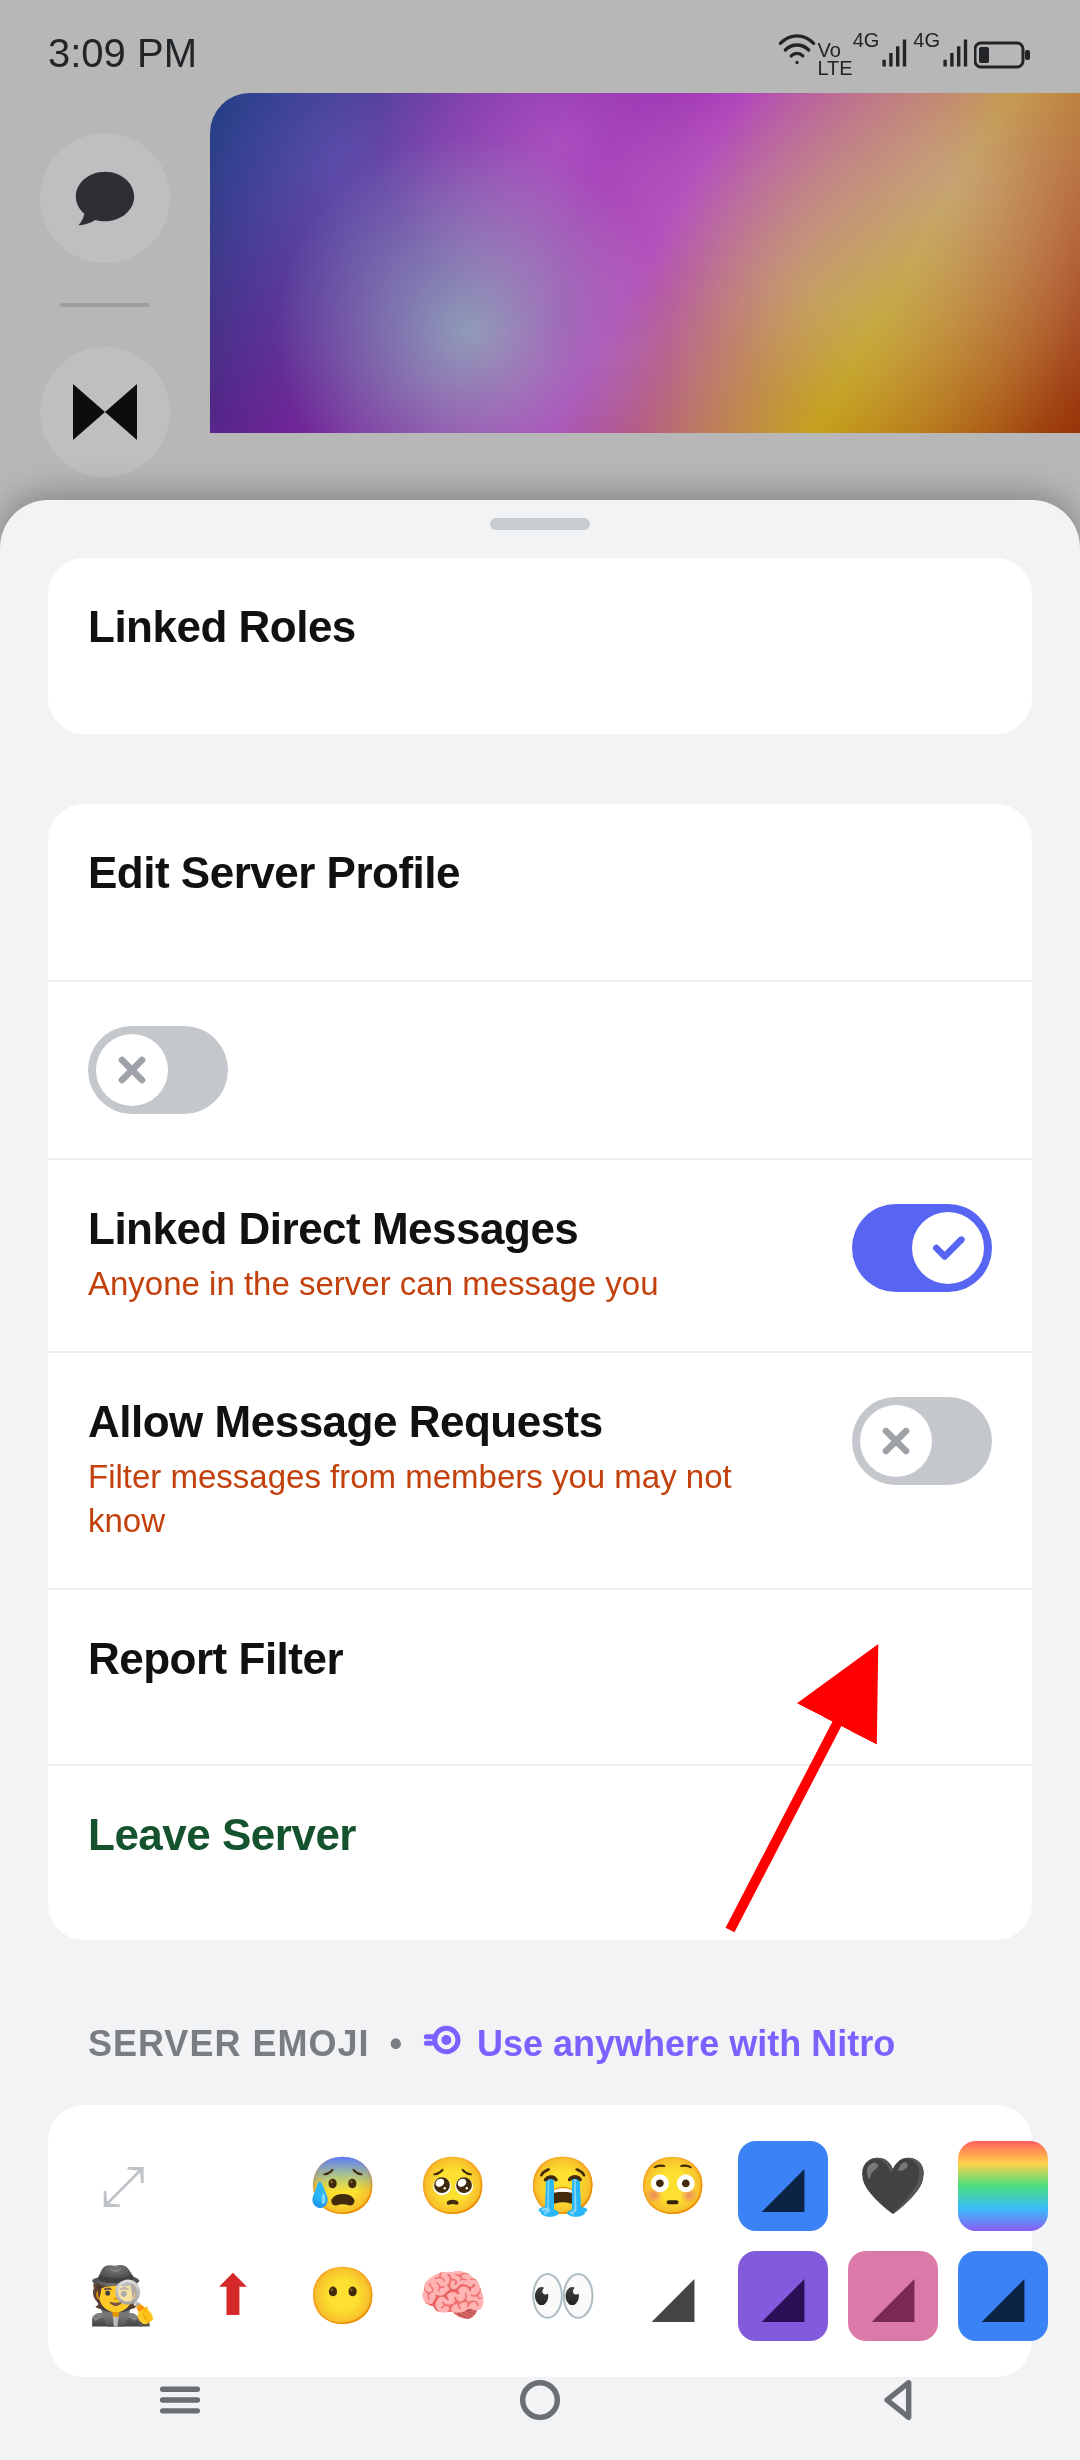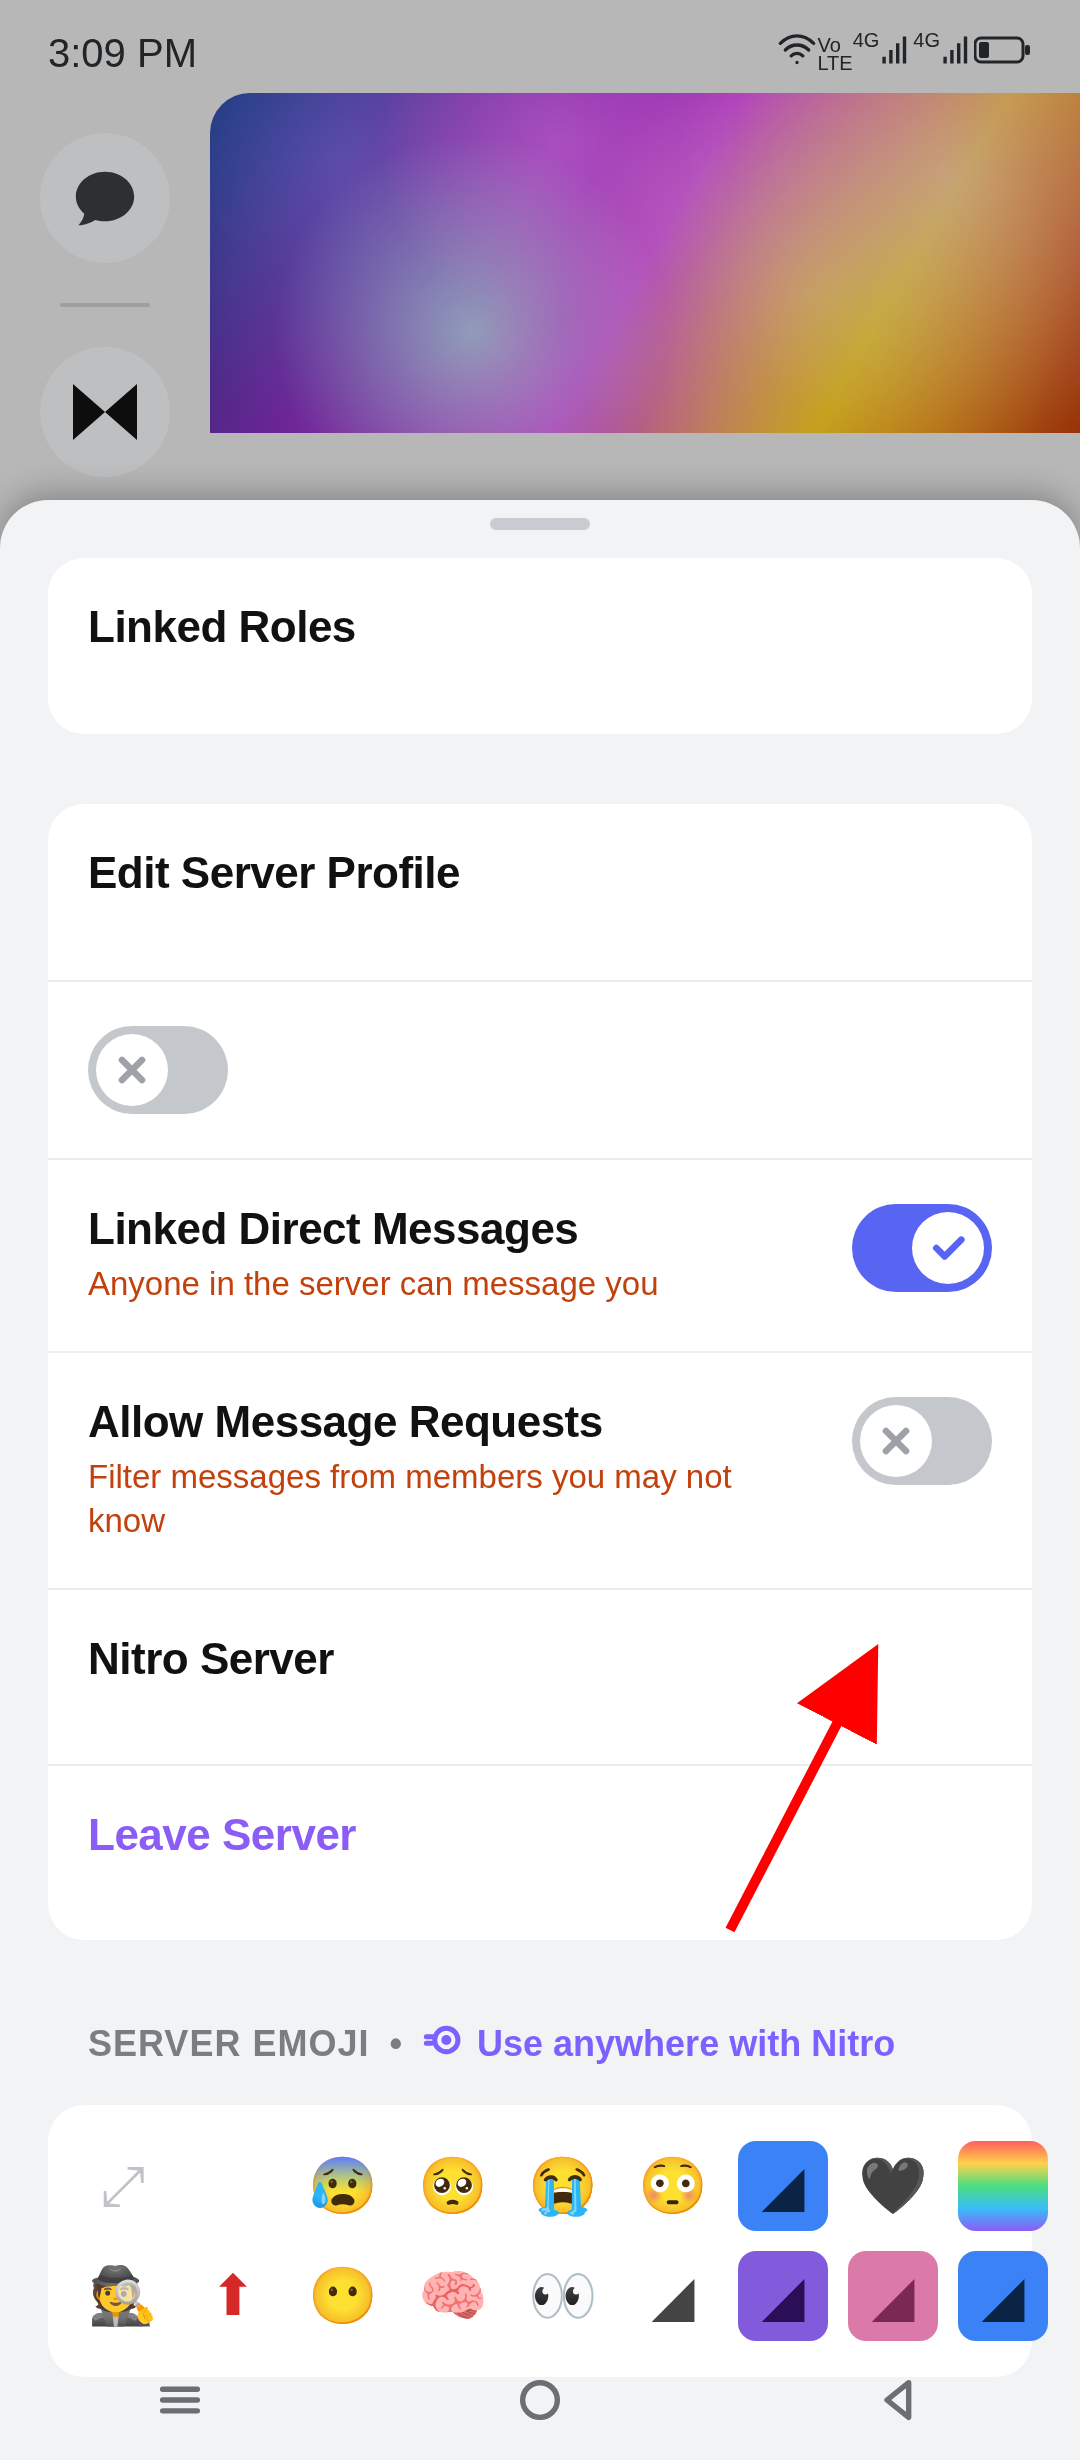--- a/index.html
+++ b/index.html
@@ -6,21 +6,21 @@
   html, body { width: 1080px; height: 2460px; overflow: hidden; font-family: -apple-system, "Helvetica Neue", Arial, sans-serif; }
   .screen { position: relative; width: 1080px; height: 2460px; background: #f2f3f5; border-radius: 6px; }
 
   
   .bg-layer { position: absolute; inset: 0; background: #eaeaea; filter: brightness(0.78); }
 
   .status-bar {
     display: flex; justify-content: space-between; align-items: center;
     padding: 30px 48px 16px 48px; font-size: 40px; color: #2c2f33; font-weight: 500;
   }
-  .status-right { display:flex; align-items:center; font-size:30px; }
+  .status-right { display:flex; align-items:flex-end; font-size:30px; }
   .status-right .small { font-size:20px; line-height:20px; }
 
   .bg-content { display:flex; }
   .server-rail { width: 210px; display:flex; flex-direction:column; align-items:center; padding-top:40px; gap:40px; }
   .rail-circle {
     width:130px; height:130px; border-radius:65px; background:#f4f5f7;
     display:flex; align-items:center; justify-content:center;
   }
   .rail-divider { width:90px; height:4px; background:#ccc; border-radius:2px; }
   .chat-bubble-path { fill:#3a3c40; }
@@ -52,21 +52,21 @@
     margin-bottom:70px;
   }
   .row {
     display:flex; justify-content:space-between;
     padding:44px 40px; min-height:176px;
   }
   .row + .row { border-top:2px solid #ececec; }
   .row-text { display:flex; flex-direction:column; gap:8px; max-width:720px; }
   .row-title { font-size:44px; font-weight:700; color:#111; letter-spacing:-0.5px; }
   .row-sub { font-size:33px; color:#c2410c; line-height:1.35; }
-  .row-title.danger { color:#8b5cf6; }
+  .row-title.danger { color:#14532d; }
 
   
   .toggle {
     width:140px; height:88px; border-radius:44px; position:relative; flex-shrink:0;
   }
   .toggle .knob {
     position:absolute; top:8px; width:72px; height:72px; border-radius:36px;
     background:#fff; display:flex; align-items:center; justify-content:center;
   }
   .toggle.off { background:#c4c7cc; }
@@ -217,21 +217,21 @@
           <div class="knob">
             <svg viewBox="0 0 24 24" fill="none">
                 <path d="M6 6l12 12M18 6L6 18" stroke-width="4" stroke-linecap="round"></path>
               </svg>
           </div>
         </div>
       </div>
 
       <div class="row">
         <div class="row-text">
-            <span class="row-title">Nitro Server</span>
+            <span class="row-title">Report Filter</span>
           </div>
       </div>
 
       <div class="row">
         <div class="row-text">
             <span class="row-title danger">Leave Server</span>
           </div>
       </div>
     </div>
 

